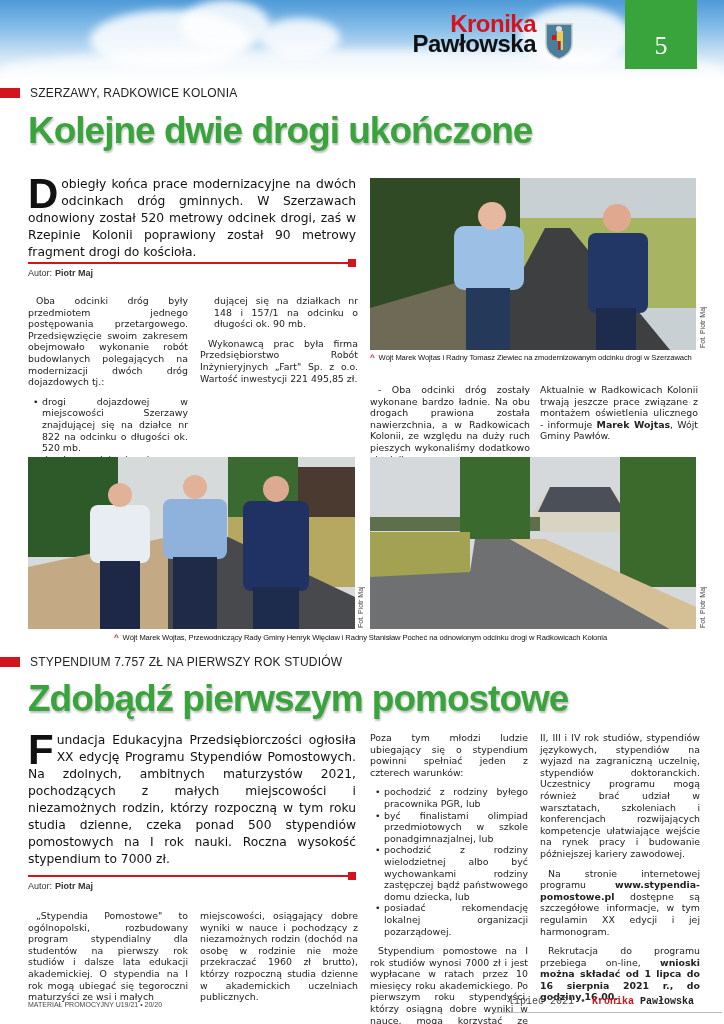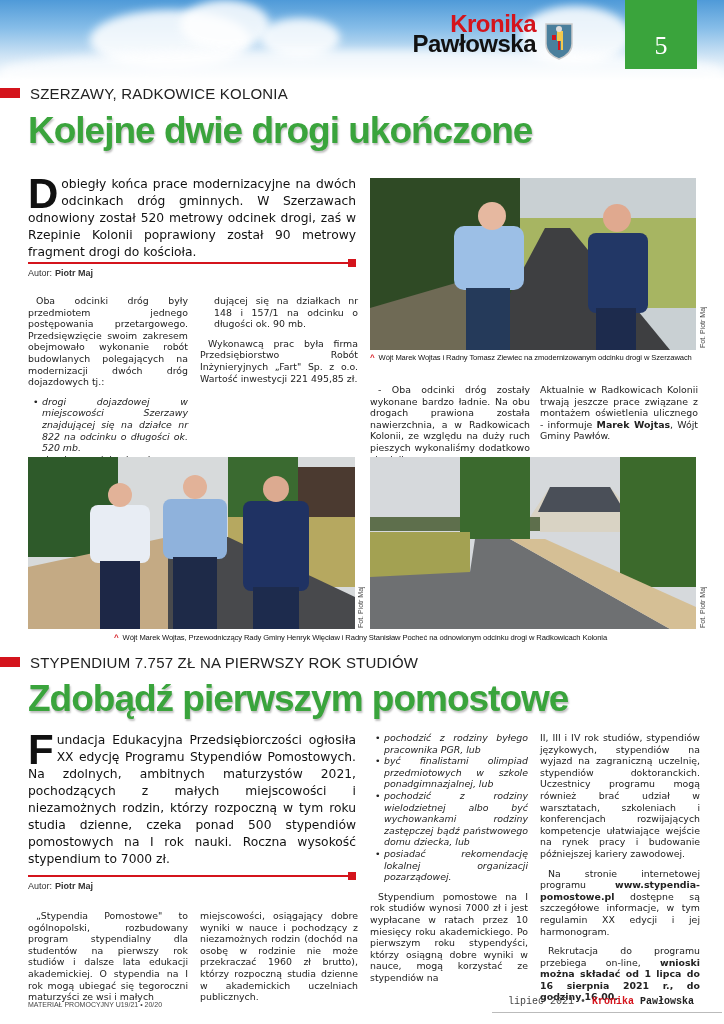--- a/index.html
+++ b/index.html
@@ -14,35 +14,35 @@
   }
   .cloud { position: absolute; background: #fff; border-radius: 50%; opacity: 0.85; filter: blur(4px); }
   .logo { position: absolute; left: 432px; top: 12px; width: 150px; height: 58px; }
   .logo-kronika { position: absolute; right: 46px; top: 0; font-family: "Liberation Sans", sans-serif; font-weight: 700; font-size: 24px; line-height: 24px; color: #d4141c; letter-spacing: -0.5px; }
   .logo-pawl { position: absolute; right: 46px; top: 20px; font-family: "Liberation Sans", sans-serif; font-weight: 700; font-size: 24px; line-height: 24px; color: #111; letter-spacing: -0.5px; }
   .crest { position: absolute; right: 8px; top: 10px; width: 30px; height: 38px; }
   .page-num-box { position: absolute; left: 625px; top: 0; width: 72px; height: 69px; background: #3aa43c; color: #fff; font-family: "Liberation Serif", serif; font-size: 26px; display: flex; align-items: flex-end; justify-content: center; padding-bottom: 8px; }
 
   .section-tag { position: absolute; left: 0; height: 14px; display: flex; align-items: center; }
   .section-tag .bar { width: 20px; height: 10px; background: #d4141c; margin-right: 10px; }
-  .section-tag .txt { font-size: 15px; color: #222; letter-spacing: 0.2px; }
+  .section-tag .txt { font-size: 12px; color: #222; letter-spacing: 0.2px; }
 
   .headline { position: absolute; left: 28px; font-family: "Liberation Sans", sans-serif; font-weight: 700; font-size: 37px; color: #3aa43c; letter-spacing: -1px; text-shadow: 1px 2px 2px rgba(0,0,0,0.25); white-space: nowrap; }
 
   .lead { position: absolute; left: 28px; width: 328px; font-family: "DejaVu Sans", sans-serif; font-size: 12.3px; line-height: 17px; color: #111; text-align: justify; }
   .lead .dropcap { float: left; font-family: "Liberation Sans", sans-serif; font-weight: 700; font-size: 42px; line-height: 32px; margin: 2px 3px 0 0; color: #111; }
   .lead-rule { position: absolute; left: 28px; width: 328px; height: 2px; background: #d4141c; }
   .lead-rule::after { content: ""; position: absolute; right: 0; top: -3px; width: 8px; height: 8px; background: #d4141c; }
   .author { position: absolute; left: 28px; font-size: 9px; color: #333; }
   .author b { font-weight: 700; margin-left: 3px; }
 
   .col { position: absolute; font-family: "DejaVu Sans", sans-serif; font-size: 9.4px; line-height: 11.6px; color: #222; text-align: justify; }
   .col p { text-indent: 8px; margin-bottom: 8px; }
   .col p.noind { text-indent: 0; }
-  .col ul { list-style: none; margin: 0 0 8px 0; font-style: italic; }
+  .col ul { list-style: none; margin: 0 0 8px 0; }
   .col li { position: relative; padding-left: 14px; }
   .col li::before { content: "•"; position: absolute; left: 5px; }
   .col b { font-weight: 700; }
 
   .photo { position: absolute; overflow: hidden; }
   .photo-credit { position: absolute; font-size: 7px; color: #444; transform: rotate(-90deg); transform-origin: left top; white-space: nowrap; }
 
   .caption { position: absolute; font-family: "Liberation Sans", sans-serif; font-size: 7.6px; color: #111; white-space: nowrap; letter-spacing: -0.1px; }
   .caption .caret { color: #d4141c; font-weight: 700; margin-right: 4px; font-size: 8px; }
 
@@ -193,20 +193,21 @@
 </div>
 
 <div class="col" style="left:28px;top:910px;width:160px;">
   <p>„Stypendia Pomostowe" to ogólnopolski, rozbudowany program stypendialny dla studentów na pierwszy rok studiów i dalsze lata edukacji akademickiej. O stypendia na I rok mogą ubiegać się tegoroczni maturzyści ze wsi i małych</p>
 </div>
 <div class="col" style="left:200px;top:910px;width:158px;">
   <p class="noind">miejscowości, osiągający dobre wyniki w nauce i pochodzący z niezamożnych rodzin (dochód na osobę w rodzinie nie może przekraczać 1960 zł brutto), którzy rozpoczną studia dzienne w akademickich uczelniach publicznych.</p>
 </div>
 
 <div class="col" style="left:370px;top:732px;width:158px;">
+  <p class="noind">Poza tym młodzi ludzie ubiegający się o stypendium powinni spełniać jeden z czterech warunków:</p>
   <ul>
     <li>pochodzić z rodziny byłego pracownika PGR, lub</li>
     <li>być finalistami olimpiad przedmiotowych w szkole ponadgimnazjalnej, lub</li>
     <li>pochodzić z rodziny wielodzietnej albo być wychowankami rodziny zastępczej bądź państwowego domu dziecka, lub</li>
     <li>posiadać rekomendację lokalnej organizacji pozarządowej.</li>
   </ul>
   <p>Stypendium pomostowe na I rok studiów wynosi 7000 zł i jest wypłacane w ratach przez 10 miesięcy roku akademickiego. Po pierwszym roku stypendyści, którzy osiągną dobre wyniki w nauce, mogą korzystać ze stypendiów na</p>
 </div>
 
 <div class="col" style="left:540px;top:732px;width:160px;">

